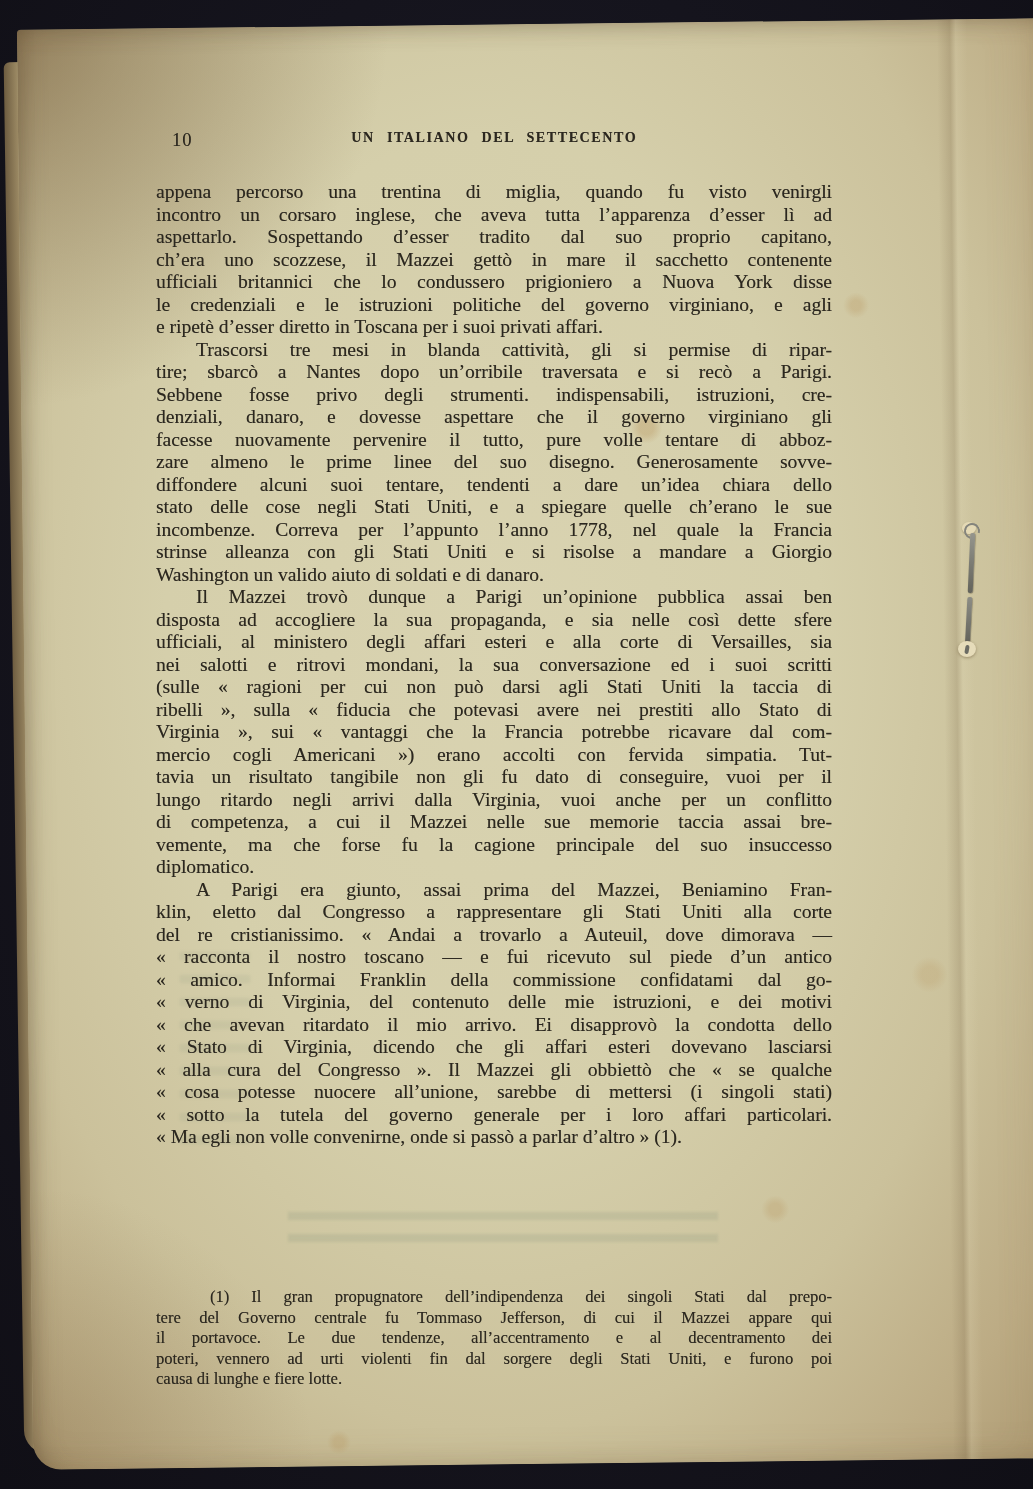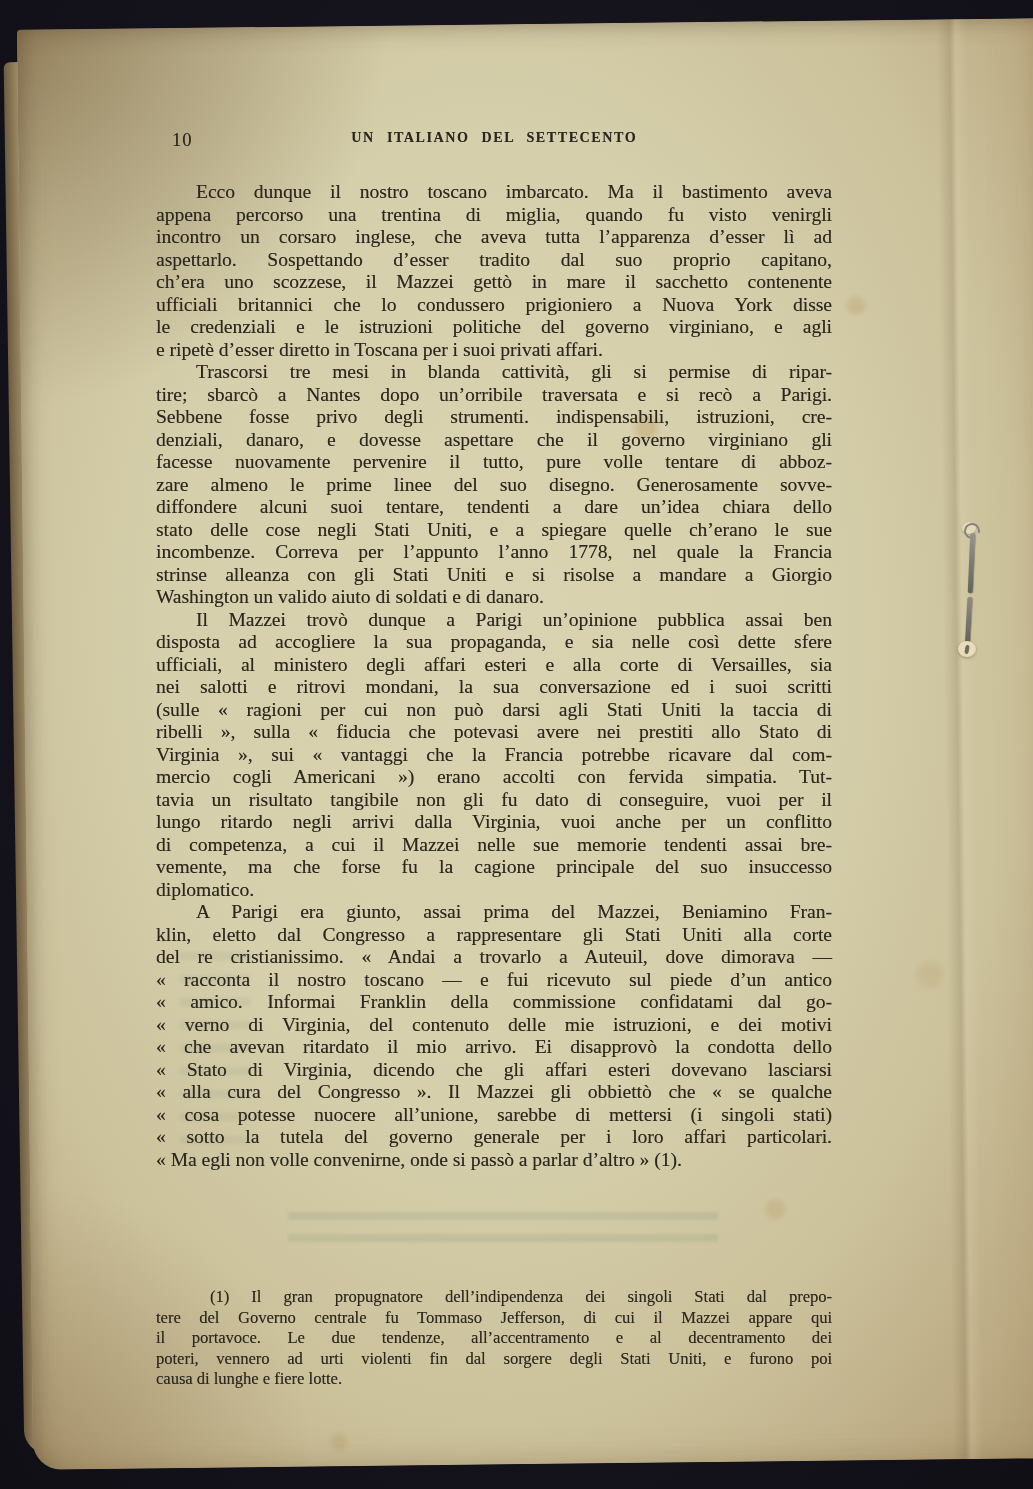--- a/index.html
+++ b/index.html
@@ -157,21 +157,20 @@
   </div>
 
   <div class="text-layer">
     <div class="running-head">
       <span class="page-number">10</span>
       <span class="running-title">UN ITALIANO DEL SETTECENTO</span>
     </div>
 
     <div class="body-text">
         <div>
-          <div class="line first">Ecco dunque il nostro toscano imbarcato. Ma il bastimento aveva</div>
           <div class="line">appena percorso una trentina di miglia, quando fu visto venirgli</div>
           <div class="line">incontro un corsaro inglese, che aveva tutta l’apparenza d’esser lì ad</div>
           <div class="line">aspettarlo. Sospettando d’esser tradito dal suo proprio capitano,</div>
           <div class="line">ch’era uno scozzese, il Mazzei gettò in mare il sacchetto contenente</div>
           <div class="line">ufficiali britannici che lo condussero prigioniero a Nuova York disse</div>
           <div class="line">le credenziali e le istruzioni politiche del governo virginiano, e agli</div>
           <div class="line last">e ripetè d’esser diretto in Toscana per i suoi privati affari.</div>
         </div>
         <div>
           <div class="line first">Trascorsi tre mesi in blanda cattività, gli si permise di ripar-</div>
@@ -190,21 +189,21 @@
           <div class="line first">Il Mazzei trovò dunque a Parigi un’opinione pubblica assai ben</div>
           <div class="line">disposta ad accogliere la sua propaganda, e sia nelle così dette sfere</div>
           <div class="line">ufficiali, al ministero degli affari esteri e alla corte di Versailles, sia</div>
           <div class="line">nei salotti e ritrovi mondani, la sua conversazione ed i suoi scritti</div>
           <div class="line">(sulle « ragioni per cui non può darsi agli Stati Uniti la taccia di</div>
           <div class="line">ribelli », sulla « fiducia che potevasi avere nei prestiti allo Stato di</div>
           <div class="line">Virginia », sui « vantaggi che la Francia potrebbe ricavare dal com-</div>
           <div class="line">mercio cogli Americani ») erano accolti con fervida simpatia. Tut-</div>
           <div class="line">tavia un risultato tangibile non gli fu dato di conseguire, vuoi per il</div>
           <div class="line">lungo ritardo negli arrivi dalla Virginia, vuoi anche per un conflitto</div>
-          <div class="line">di competenza, a cui il Mazzei nelle sue memorie tendenti assai bre-</div>
+          <div class="line">di competenza, a cui il Mazzei nelle sue memorie taccia assai bre-</div>
           <div class="line">vemente, ma che forse fu la cagione principale del suo insuccesso</div>
           <div class="line last">diplomatico.</div>
         </div>
         <div>
           <div class="line first">A Parigi era giunto, assai prima del Mazzei, Beniamino Fran-</div>
           <div class="line">klin, eletto dal Congresso a rappresentare gli Stati Uniti alla corte</div>
           <div class="line">del re cristianissimo. « Andai a trovarlo a Auteuil, dove dimorava —</div>
           <div class="line">« racconta il nostro toscano — e fui ricevuto sul piede d’un antico</div>
           <div class="line">« amico. Informai Franklin della commissione confidatami dal go-</div>
           <div class="line">« verno di Virginia, del contenuto delle mie istruzioni, e dei motivi</div>

